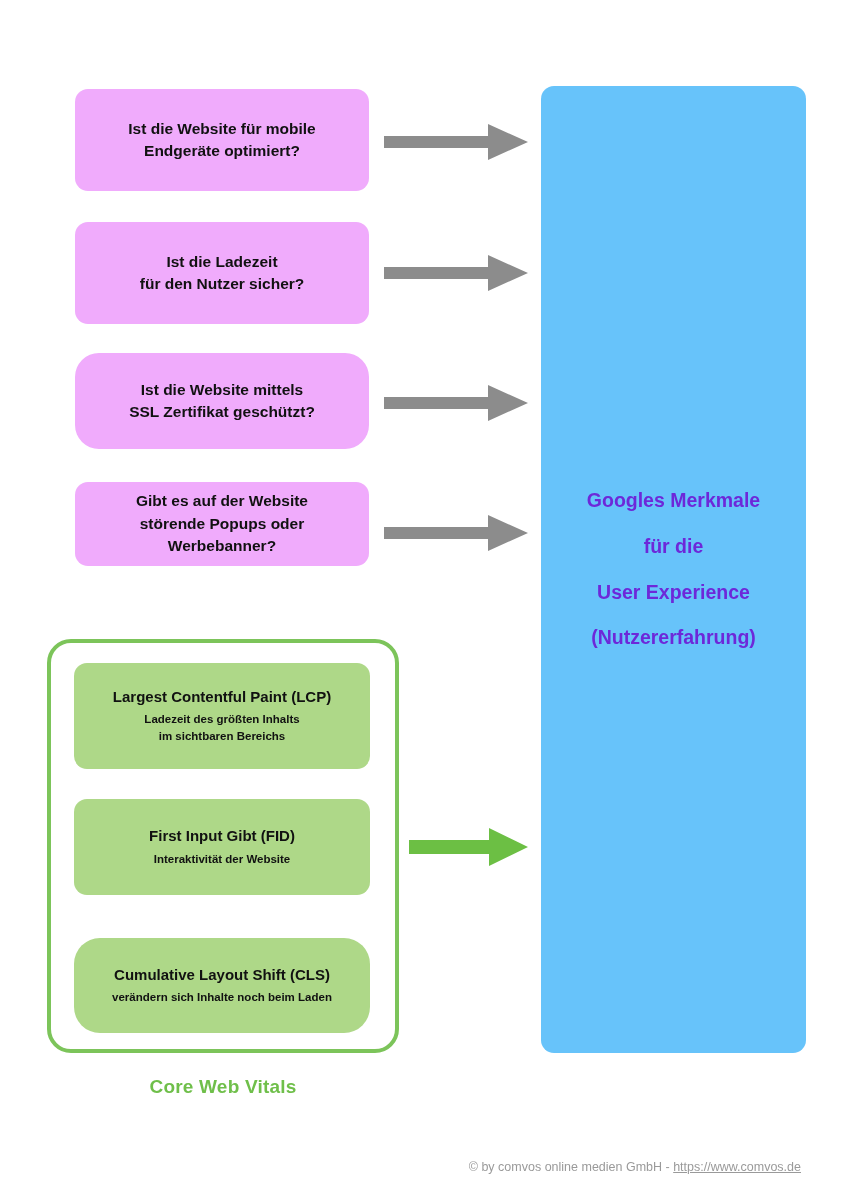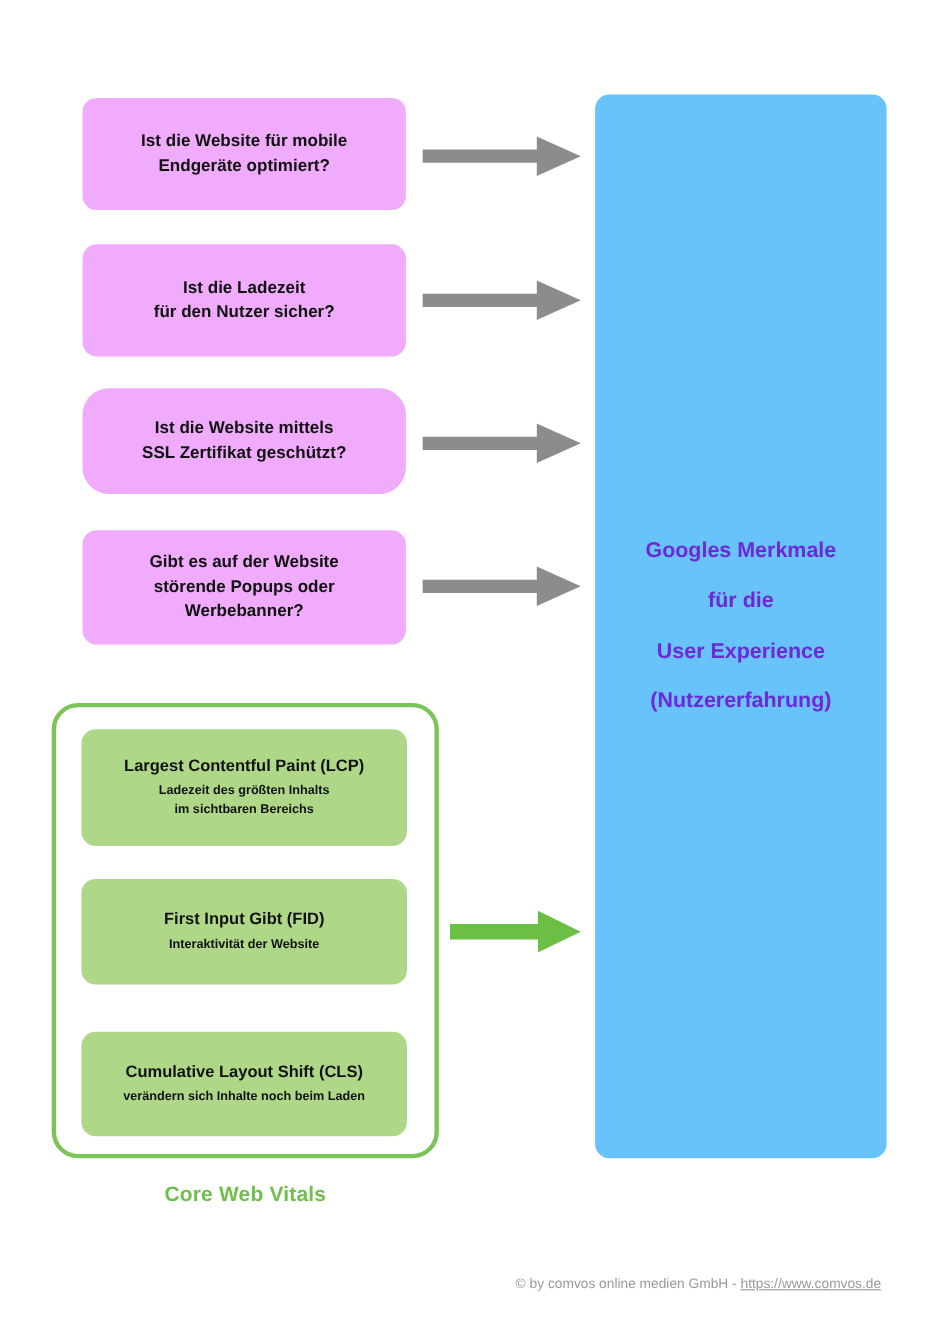--- a/index.html
+++ b/index.html
@@ -37,21 +37,21 @@
     font-size: 15.5px;
     font-weight: bold;
     line-height: 1.45;
     color: #111111;
     box-sizing: border-box;
     padding: 6px 14px;
   }
   #qbox-0 { top: 89px;  height: 102px; }
   #qbox-1 { top: 222px; height: 102px; }
   #qbox-2 { top: 353px; height: 96px; border-radius: 24px;  }
-  #qbox-3 { top: 482px; height: 104px; }
+  #qbox-3 { top: 482px; height: 84px; }
 
   
   .arrow {
     position: absolute;
     left: 384px;
     width: 144px;
     height: 40px;
   }
   #arrow-0 { top: 122px; }
   #arrow-1 { top: 253px; }
@@ -89,21 +89,21 @@
     display: flex;
     flex-direction: column;
     align-items: center;
     justify-content: center;
     text-align: center;
     padding: 6px 10px;
     color: #111111;
   }
   #vbox-0 { top: 663px; height: 106px; }
   #vbox-1 { top: 799px; height: 96px; }
-  #vbox-2 { top: 938px; height: 95px; }
+  #vbox-2 { top: 938px; height: 95px; border-radius: 26px; }
 
   .vbox-title {
     font-size: 15px;
     font-weight: bold;
     line-height: 1.3;
     margin-bottom: 5px;
   }
   .vbox-sub {
     font-size: 11.5px;
     font-weight: bold;

